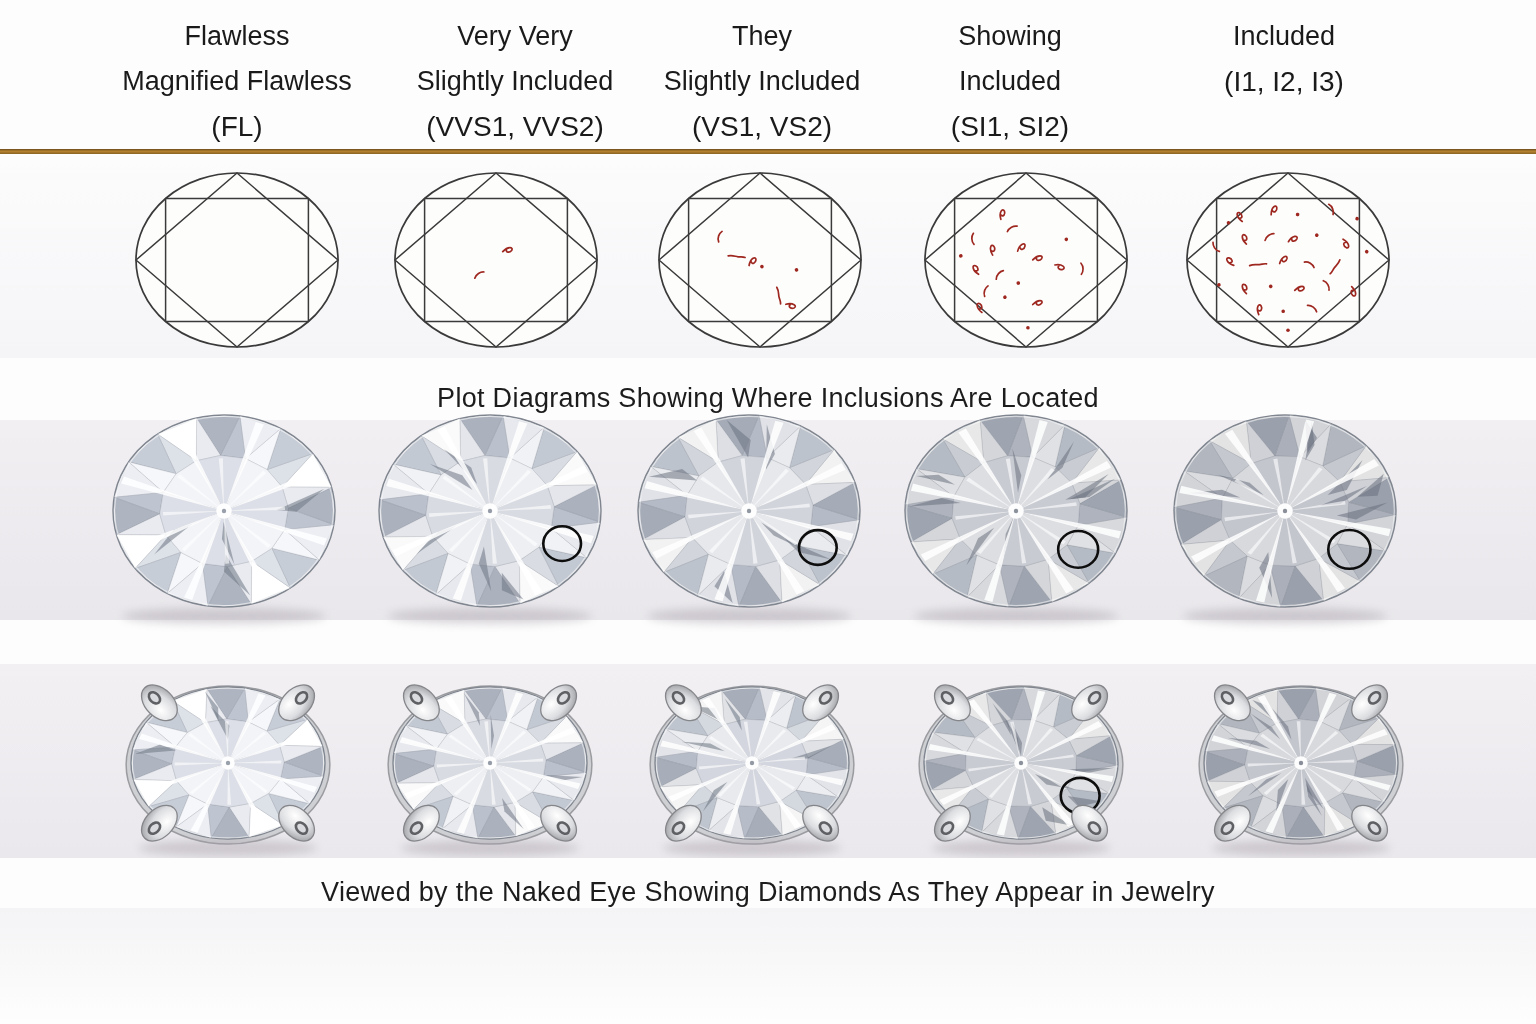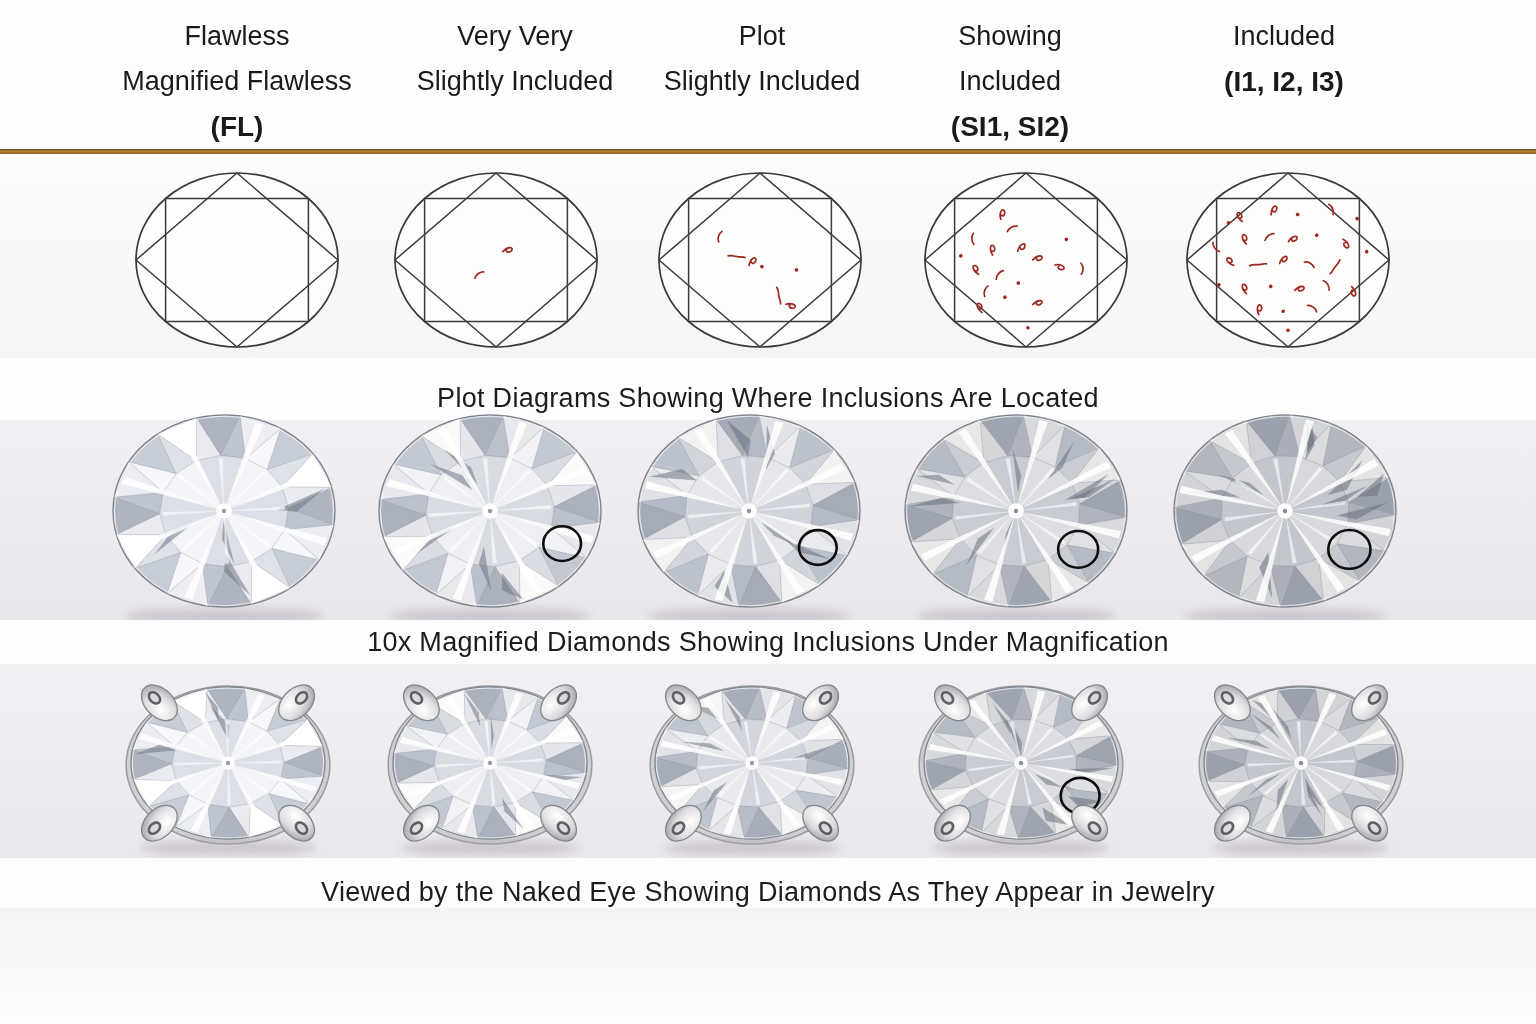--- a/index.html
+++ b/index.html
@@ -12,45 +12,47 @@
   .strip{position:absolute;left:0;width:1536px;background:#fdfdfe;display:flex;align-items:center;justify-content:center;}
   .strip-1{top:376px;height:44px;}
   .strip-2{top:620px;height:44px;}
   .strip-3{top:858px;height:50px;align-items:flex-end;}
   .band-bottom{top:908px;height:116px;background:linear-gradient(180deg,#f4f3f5,#fefefe);}
   .caption{font-size:27px;letter-spacing:.3px;color:#1c1c1c;}
   .divider{position:absolute;left:0;top:149px;width:1536px;height:5px;
            background:linear-gradient(180deg,#6b4a1a,#b5822e 45%,#8a6223);}
   .grade-col{position:absolute;top:14px;width:320px;transform:translateX(-50%);
              text-align:center;line-height:45px;font-size:27px;}
-  .grade-col .code{font-weight:700;font-size:28px;}
+  .grade-col .code{font-weight:400;font-size:28px;}
   .item-svg{position:absolute;}
 </style>
 </head>
 <body>
 
 <div class="page">
 
   <div class="band band-plots"></div>
   <div class="band band-mag"></div>
   <div class="band band-jewel"></div>
   <div class="band band-bottom"></div>
 
   <div class="grade-col" style="left:237px">
     <div>Flawless</div>
     <div>Magnified Flawless</div>
     <div class="code">(FL)</div>
   </div>
   <div class="grade-col" style="left:515px">
     <div>Very Very</div>
     <div>Slightly Included</div>
+    <div class="code">(VVS1, VVS2)</div>
   </div>
   <div class="grade-col" style="left:762px">
-    <div>Plot</div>
+    <div>They</div>
     <div>Slightly Included</div>
+    <div class="code">(VS1, VS2)</div>
   </div>
   <div class="grade-col" style="left:1010px">
     <div>Showing</div>
     <div>Included</div>
     <div class="code">(SI1, SI2)</div>
   </div>
   <div class="grade-col" style="left:1284px">
     <div>Included</div>
     <div></div>
     <div class="code">(I1, I2, I3)</div>
@@ -648,23 +650,20 @@
       <polygon points="145.0,109.0 197.7,190.2 205.1,186.3" fill="rgba(255,255,255,0.85)"></polygon>
       <polygon points="145.0,109.0 193.2,141.4 195.7,138.4" fill="rgba(255,255,255,0.6)"></polygon>
       <polygon points="145.0,109.0 248.7,134.2 250.7,126.9" fill="rgba(255,255,255,0.85)"></polygon>
       <polygon points="145.0,109.0 205.6,102.4 204.9,98.8" fill="rgba(255,255,255,0.6)"></polygon>
       <circle cx="145" cy="109" r="7.7700000000000005" fill="rgba(255,255,255,0.95)"></circle>
       <circle cx="145" cy="109" r="2.2" fill="rgb(137,142,152)"></circle>
       <ellipse cx="145" cy="109" rx="109.335" ry="94.56" fill="none" stroke="rgba(255,255,255,0.55)" stroke-width="1.2"></ellipse>
       <ellipse cx="209.38" cy="147.4" rx="21.09" ry="19.4028" fill="none" stroke="#0d0d0d" stroke-width="2.6"></ellipse>
     </svg>
 
-  <div class="strip strip-2">
-    <span class="caption">10x Magnified Diamonds Showing Inclusions Under Magnification</span>
-  </div>
 
   <svg class="item-svg" width="300" height="212" viewBox="0 0 300 212" style="left:78px;top:663px">
       <defs>
         <radialGradient id="j0sil" cx="35%" cy="35%" r="80%">
           <stop offset="0%" stop-color="#ffffff"></stop>
           <stop offset="55%" stop-color="#dcdde0"></stop>
           <stop offset="100%" stop-color="#94969a"></stop>
         </radialGradient>
       </defs>
       <ellipse cx="150" cy="102" rx="101.85000000000001" ry="79.04" fill="#cfd0d3" stroke="#9b9ca0" stroke-width="1.5"></ellipse>

